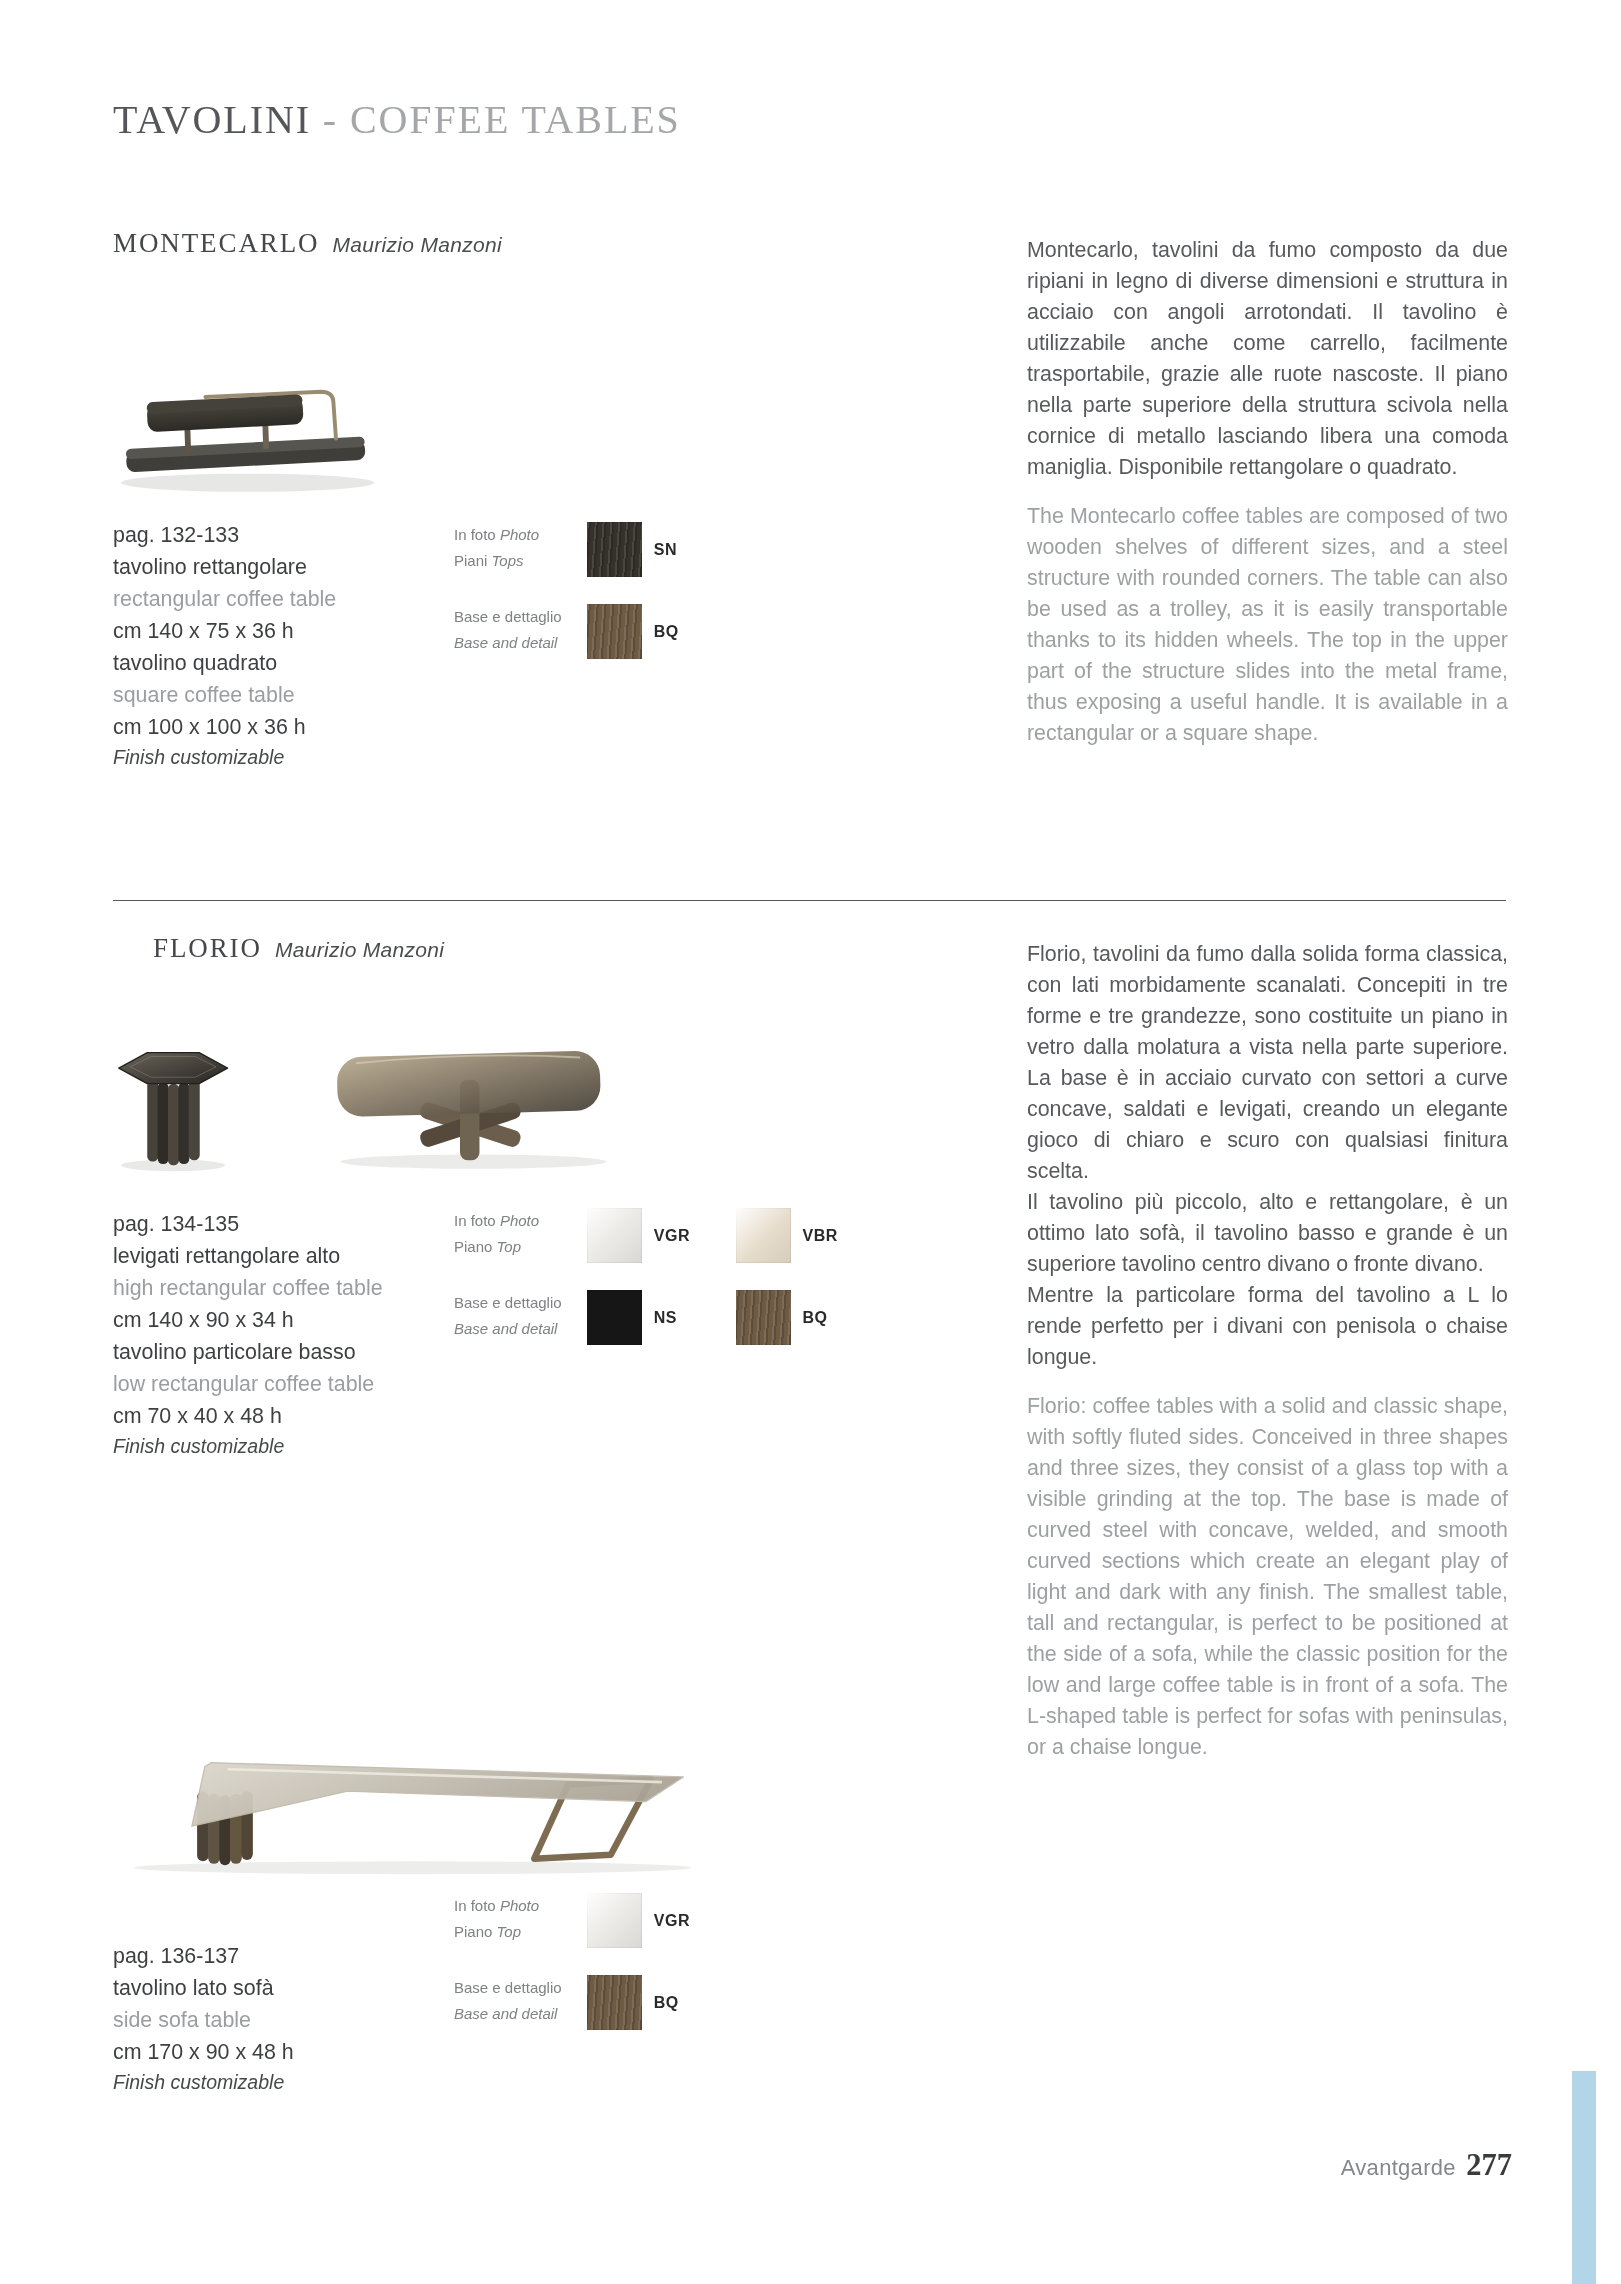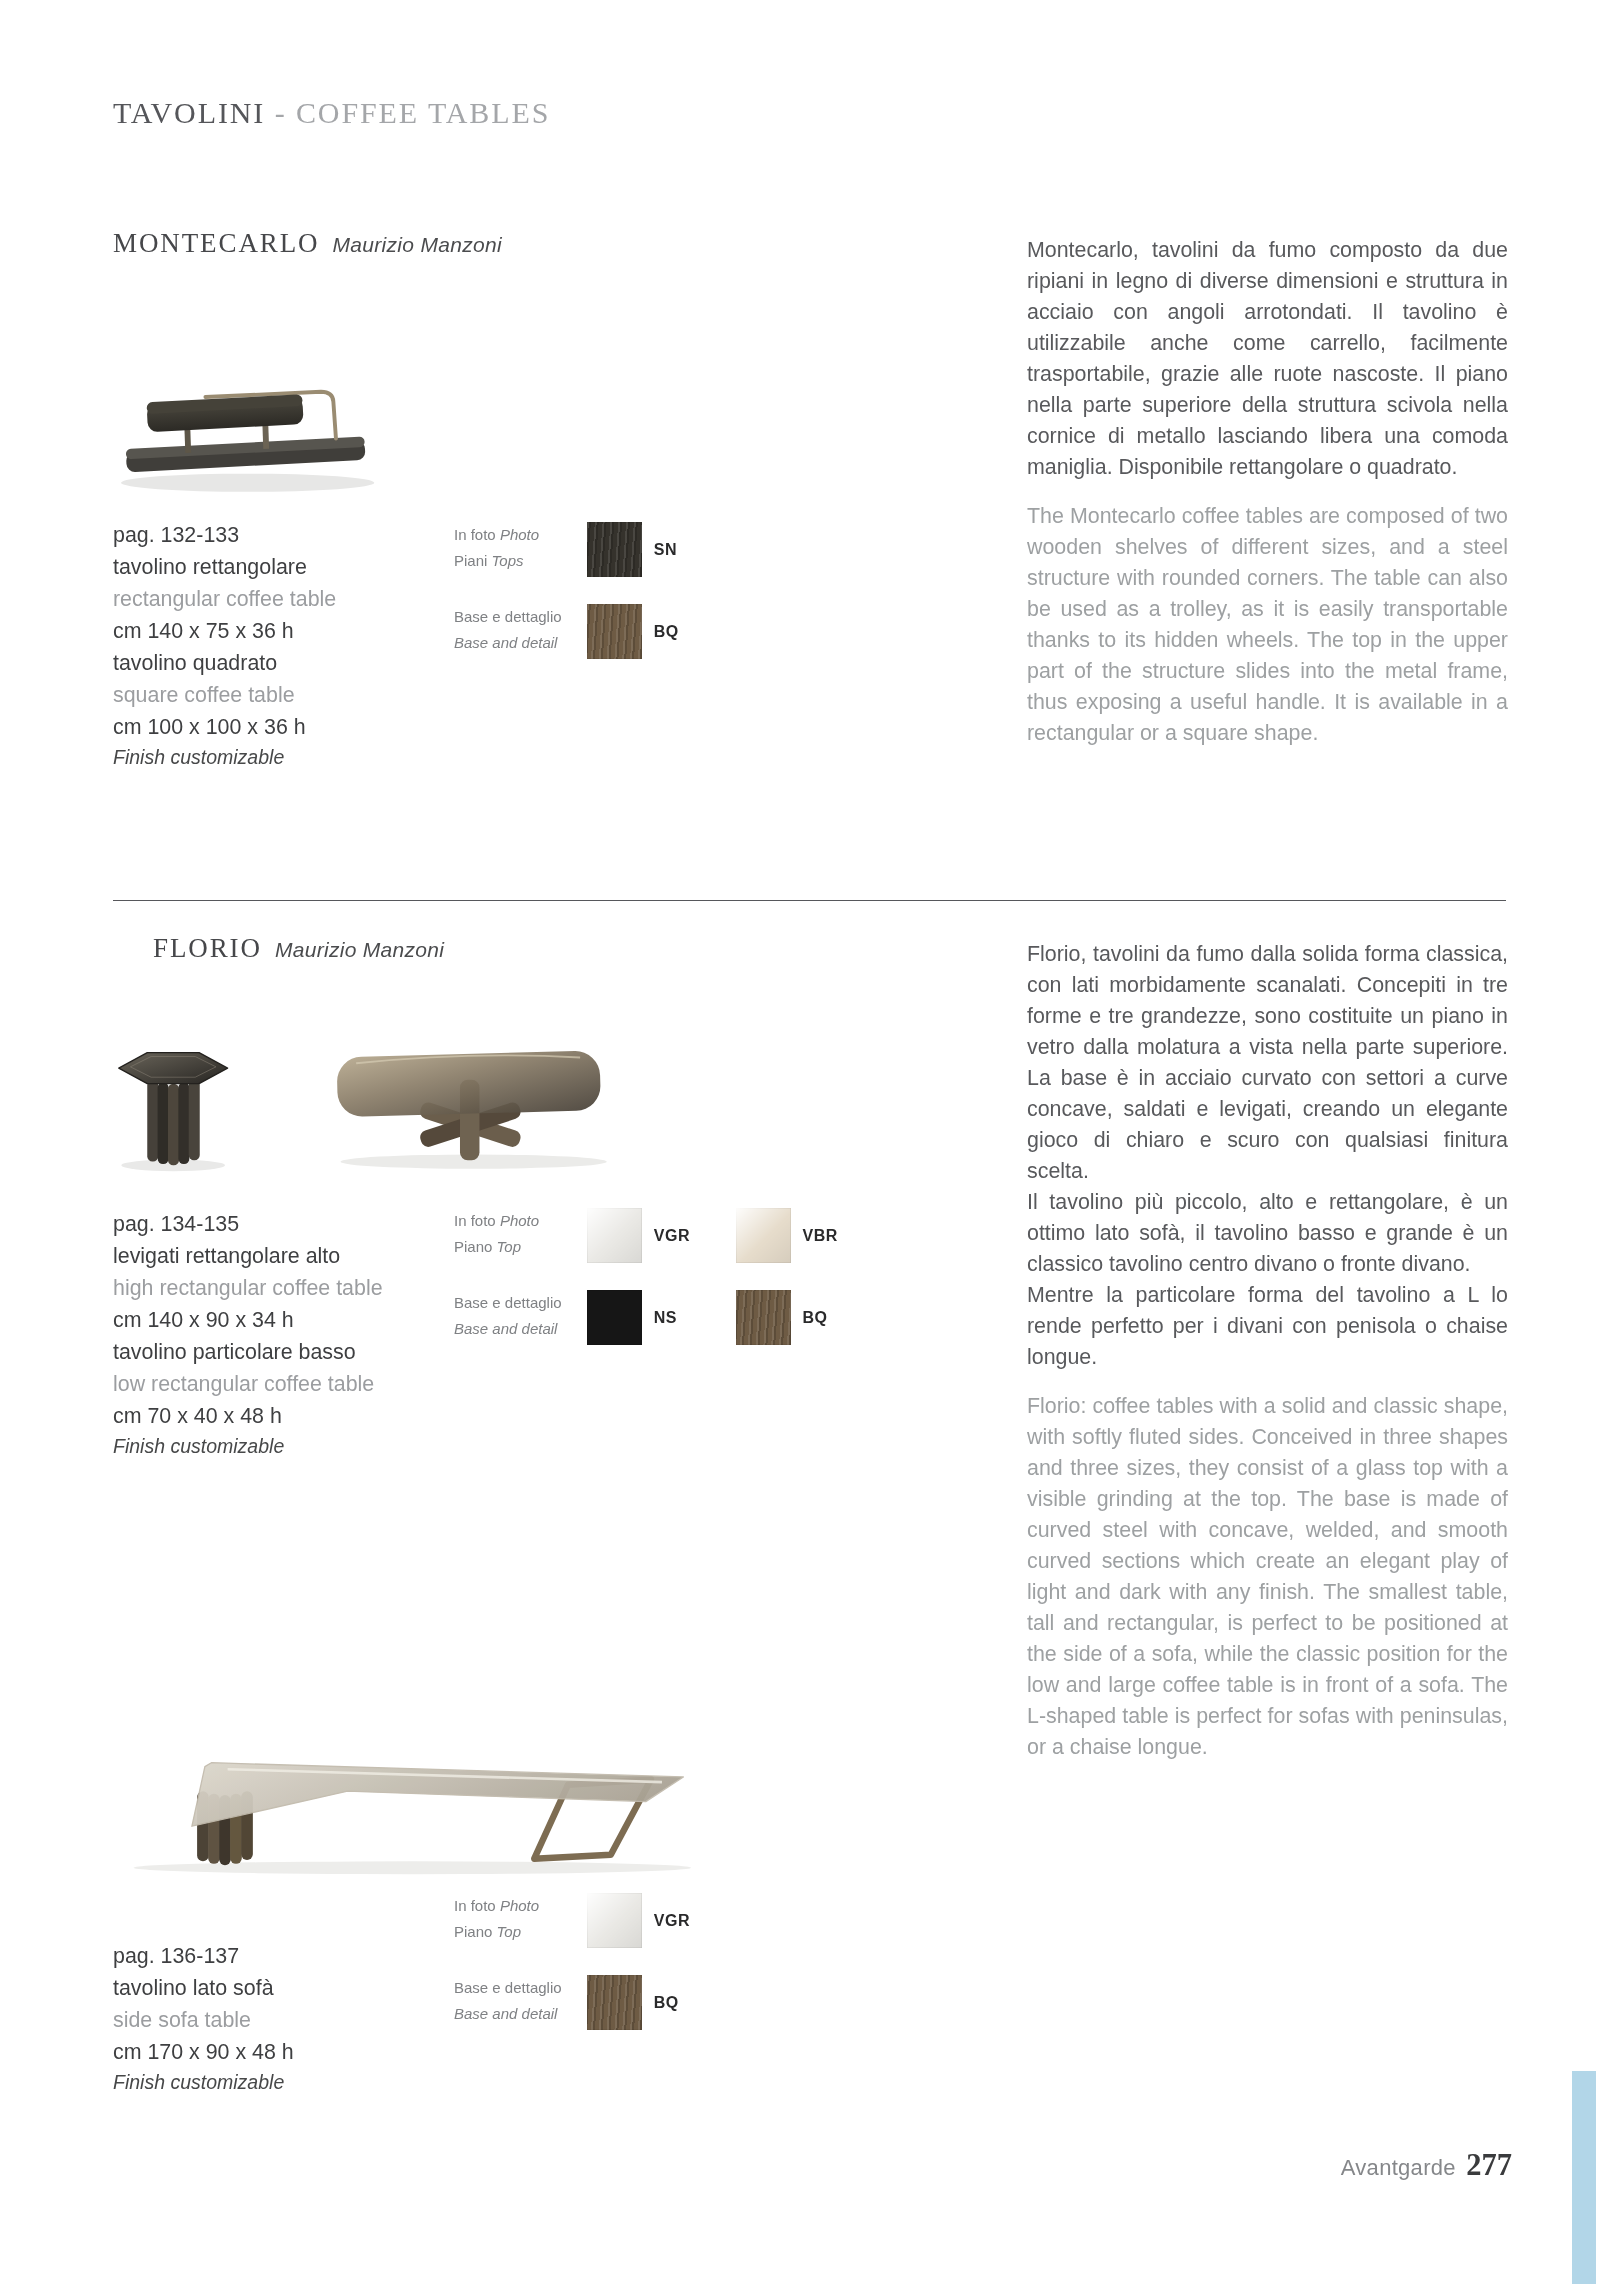--- a/index.html
+++ b/index.html
@@ -5,21 +5,21 @@
   html,body { margin:0; padding:0; background:#ffffff; }
   .page {
     position:relative; width:1621px; height:2284px; background:#ffffff;
     font-family:"Liberation Sans", sans-serif; overflow:hidden;
   }
 
   
   #page-header { position:absolute; left:113px; top:96px; }
   #page-header h1 {
     margin:0; font-family:"Liberation Serif", serif; font-weight:400;
-    font-size:30px; letter-spacing:1.9px; color:#55565a;
+    font-size:40px; letter-spacing:1.9px; color:#55565a;
   }
   #page-header .muted { color:#a4a6a9; }
 
   
   .section-title { position:absolute; white-space:nowrap; }
   .product-name {
     font-family:"Liberation Serif", serif; font-size:27px; font-weight:400;
     letter-spacing:1.9px; color:#46474a;
   }
   .designer {
@@ -263,21 +263,21 @@
         <div class="swatch-row">
           <div class="swatch wood" style="background-color: rgb(110, 91, 68);"></div>
           <span class="swatch-code">BQ</span>
         </div>
       </div>
     </div>
   </div>
 
   <div class="desc-block" id="desc-florio">
     <p class="it">Florio, tavolini da fumo dalla solida forma classica, con lati morbidamente scanalati. Concepiti in tre forme e tre grandezze, sono costituite un piano in vetro dalla molatura a vista nella parte superiore. La base è in acciaio curvato con settori a curve concave, saldati e levigati, creando un elegante gioco di chiaro e scuro con qualsiasi finitura scelta.</p>
-    <p class="it">Il tavolino più piccolo, alto e rettangolare, è un ottimo lato sofà, il tavolino basso e grande è un classico tavolino centro divano o fronte divano.</p>
+    <p class="it">Il tavolino più piccolo, alto e rettangolare, è un ottimo lato sofà, il tavolino basso e grande è un superiore tavolino centro divano o fronte divano.</p>
     <p class="it">Mentre la particolare forma del tavolino a L lo rende perfetto per i divani con penisola o chaise longue.</p>
     <p class="en">Florio: coffee tables with a solid and classic shape, with softly fluted sides. Conceived in three shapes and three sizes, they consist of a glass top with a visible grinding at the top. The base is made of curved steel with concave, welded, and smooth curved sections which create an elegant play of light and dark with any finish. The smallest table, tall and rectangular, is perfect to be positioned at the side of a sofa, while the classic position for the low and large coffee table is in front of a sofa. The L-shaped table is perfect for sofas with peninsulas, or a chaise longue.</p>
   </div>
 
   <div class="photo" id="photo-florio-l">
     <svg viewBox="0 0 905 310">
       <defs>
         <linearGradient id="flLTop" x1="0" y1="0" x2="1" y2="0.3">
           <stop offset="0" stop-color="#dcd7cc"></stop>
             <stop offset="1" stop-color="#aaa395"></stop>

